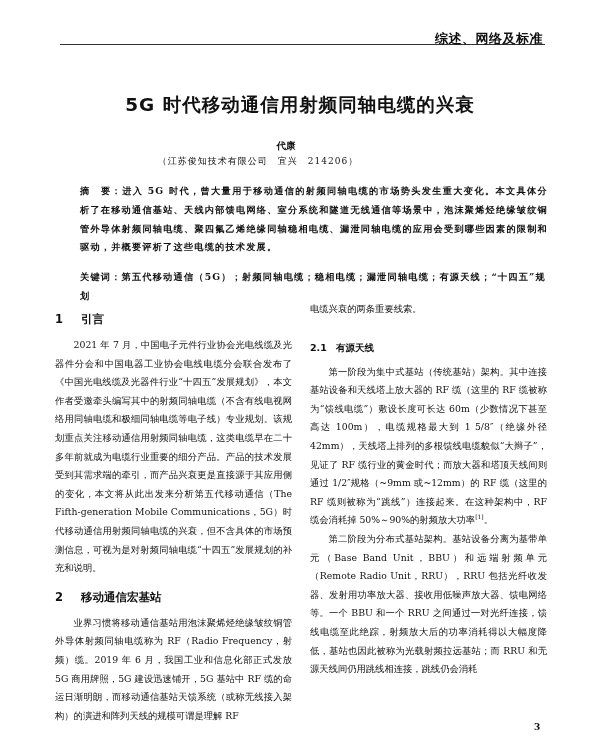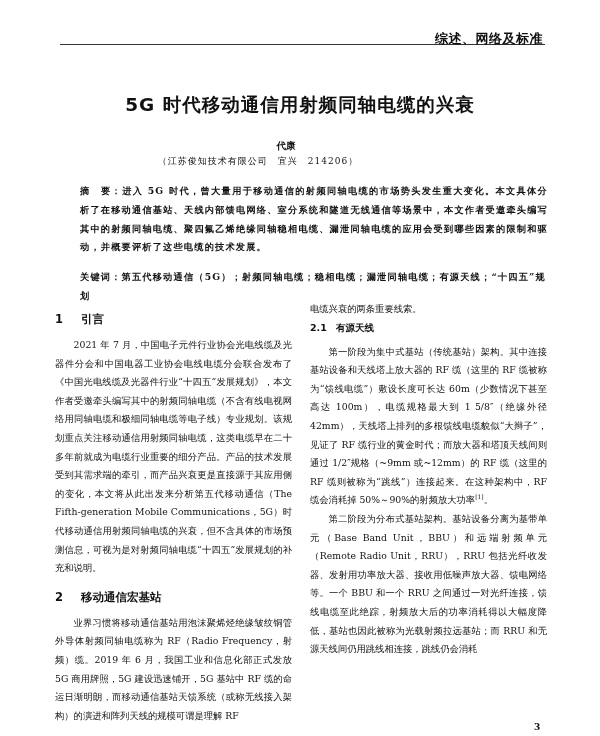--- a/index.html
+++ b/index.html
@@ -52,42 +52,42 @@
     .col.right { left: 310px; }
     .col p { margin: 0; text-indent: 2em; }
     .col p.noindent { text-indent: 0; }
     .h1 {
       font-family: "DejaVu Sans", "Liberation Sans", sans-serif;
       font-size: 11.5px; font-weight: bold; margin: 8px 0 6px 0; height: 22px; line-height: 22px;
     }
     .h1 .num { display: inline-block; width: 26px; }
     .h2 {
       font-family: "DejaVu Sans", "Liberation Sans", sans-serif;
-      font-size: 9.5px; font-weight: bold; margin: 0 0 6px 0; height: 18px; line-height: 18px;
+      font-size: 9.5px; font-weight: bold; margin: 20px 0 6px 0; height: 18px; line-height: 18px;
     }
     .h2 .num { display: inline-block; width: 26px; }
     sup { font-size: 6px; vertical-align: super; line-height: 0; }
     .page-number {
       position: absolute; left: 534px; top: 722px;
       font-size: 9px; font-weight: bold;
     }
   </style>
 </head>
 <body>
 
 <div class="running-head">
   <span class="section">综述、网络及标准</span>
 </div>
 
 <div class="title">5G 时代移动通信用射频同轴电缆的兴衰</div>
 <div class="author">代康</div>
 <div class="affiliation">（江苏俊知技术有限公司　宜兴　214206）</div>
 
 <div class="abstract">
-  <span class="label">摘　要：</span><span>进入 5G 时代，曾大量用于移动通信的射频同轴电缆的市场势头发生重大变化。本文具体分析了在移动通信基站、天线内部馈电网络、室分系统和隧道无线通信等场景中，本文作者受邀牵头编写其中的射频同轴电缆、聚四氟乙烯绝缘同轴稳相电缆、漏泄同轴电缆的应用会受到哪些因素的限制和驱动，并概要评析了这些电缆的技术发展。</span>
+  <span class="label">摘　要：</span><span>进入 5G 时代，曾大量用于移动通信的射频同轴电缆的市场势头发生重大变化。本文具体分析了在移动通信基站、天线内部馈电网络、室分系统和隧道无线通信等场景中，泡沫聚烯烃绝缘皱纹铜管外导体射频同轴电缆、聚四氟乙烯绝缘同轴稳相电缆、漏泄同轴电缆的应用会受到哪些因素的限制和驱动，并概要评析了这些电缆的技术发展。</span>
 </div>
 
 <div class="keywords">
   <span class="label">关键词：</span><span>第五代移动通信（5G）；射频同轴电缆；稳相电缆；漏泄同轴电缆；有源天线；“十四五”规划</span>
 </div>
 
 <div class="col left">
   <div class="h1">
     <span class="num">1</span><span>引言</span>
   </div>

